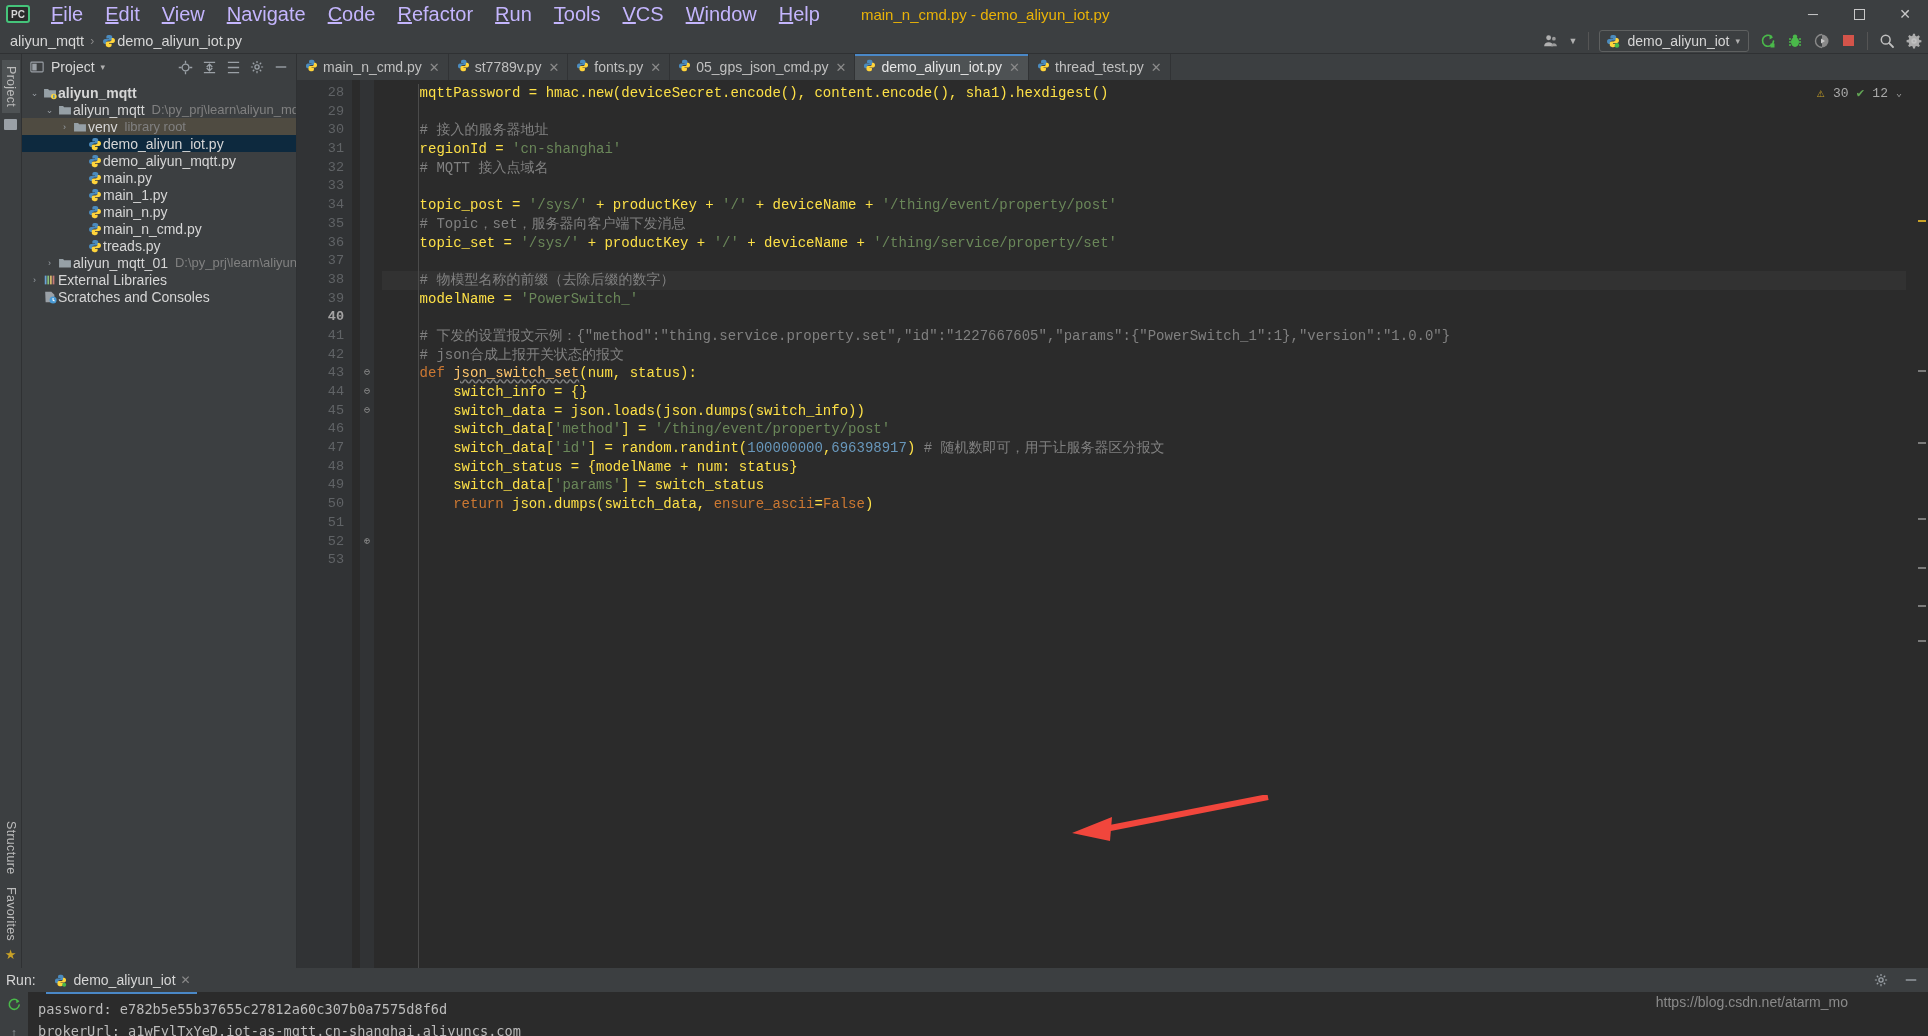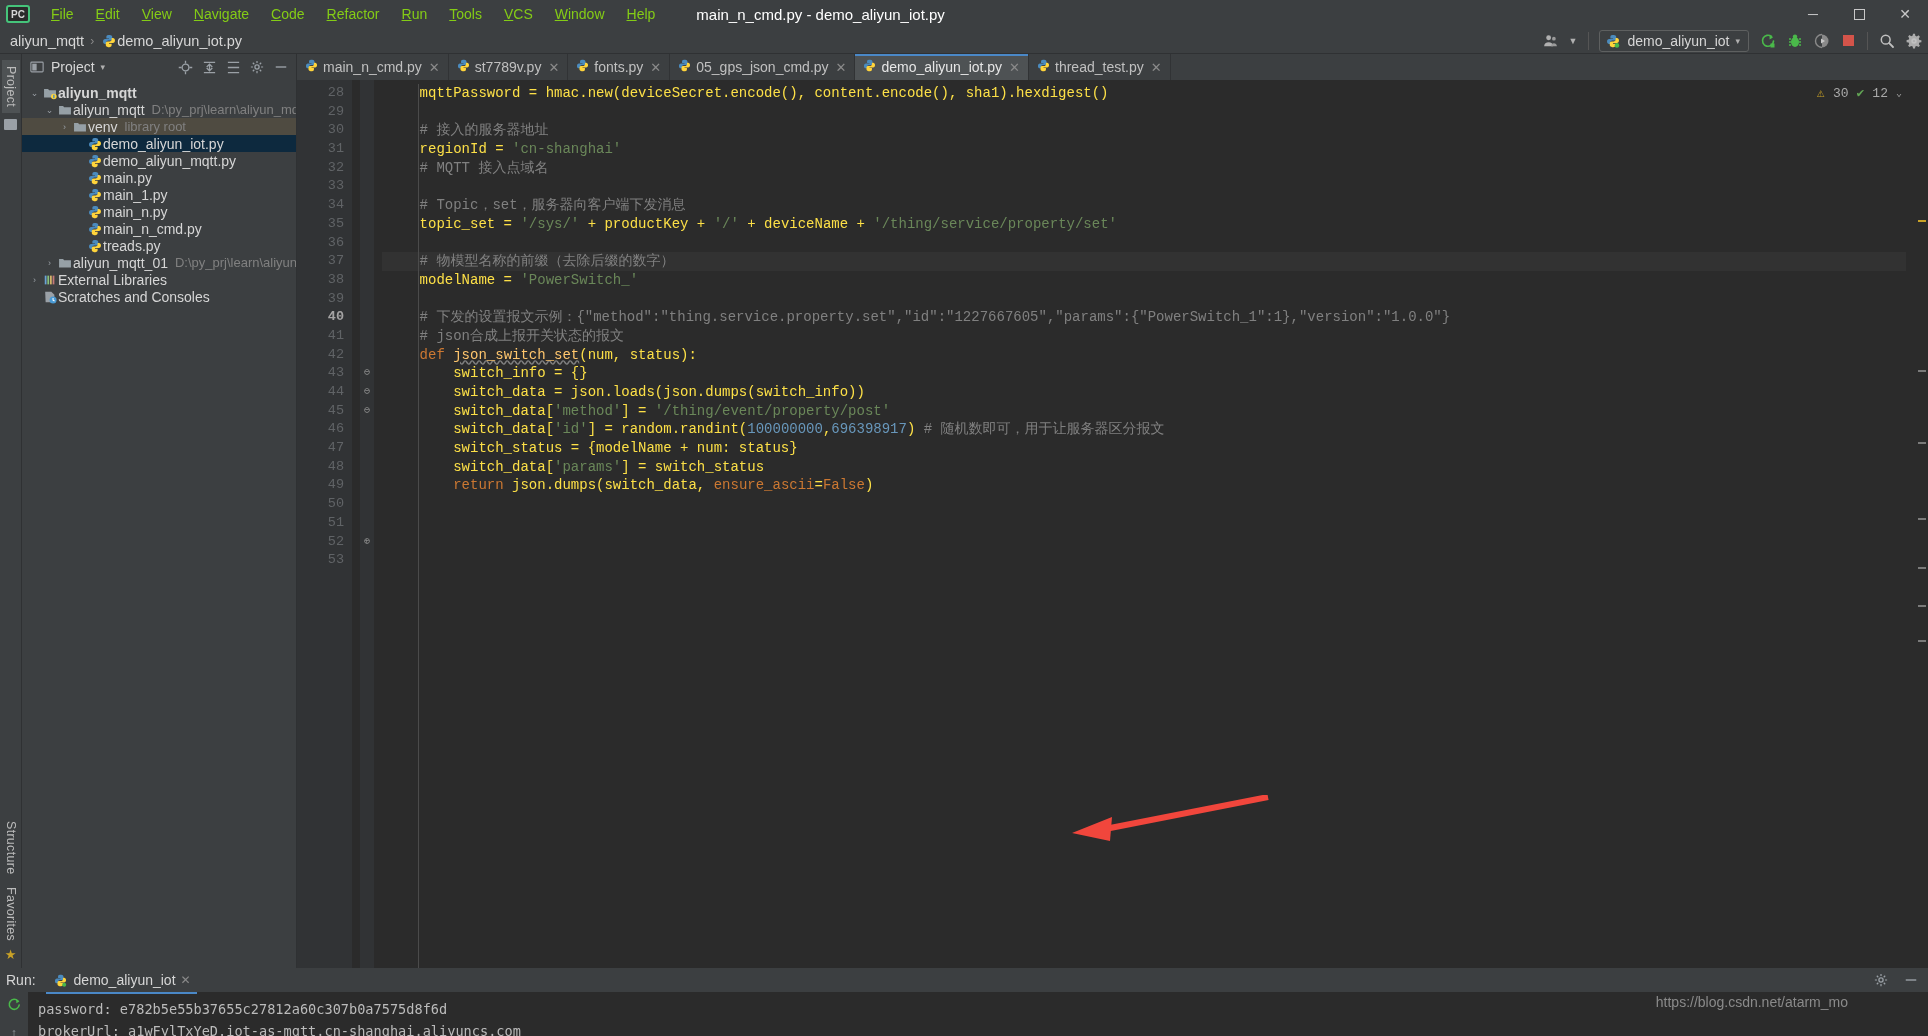--- a/index.html
+++ b/index.html
@@ -15,24 +15,24 @@
   .titlebar {
     height: 28px; background: #3c3f41; display: flex; align-items: center;
     padding: 0 6px; position: relative;
   }
   .pc-logo {
     width: 24px; height: 18px; border: 2px solid #45c47a; border-radius: 3px;
     background: #2b2b2b; color: #d6d6d6; font-size: 10px; font-weight: bold;
     display: flex; align-items: center; justify-content: center; margin-right: 10px;
   }
   .menu-item {
-    padding: 3px 11px; font-size: 14px; color: #84cc16; white-space: nowrap;
+    padding: 3px 11px; font-size: 20px; color: #c4b5fd; white-space: nowrap;
   }
   .win-title {
-    margin-left: 30px; color: #ffffff; font-size: 15px; white-space: nowrap;
+    margin-left: 30px; color: #eab308; font-size: 15px; white-space: nowrap;
   }
   .win-controls {
     position: absolute; right: 0; top: 0; height: 28px; display: flex; align-items: center;
   }
   .win-btn {
     width: 46px; height: 28px; display: flex; align-items: center; justify-content: center;
     color: #c8c8c8; font-size: 14px;
   }
 
   
@@ -584,20 +584,21 @@
           <div class="f"></div>
         </div>
       <div class="codelines" id="code-root">
         <div class="indentguide" style="left:36px;height:100%"></div>
       <div class="cl"><span class="p">    mqttPassword = hmac.new(deviceSecret.encode(), content.encode(), sha1).hexdigest()</span></div>
           <div class="cl">&nbsp;</div>
           <div class="cl"><span class="c">    # 接入的服务器地址</span></div>
           <div class="cl"><span class="p">    regionId = </span><span class="s">'cn-shanghai'</span></div>
           <div class="cl"><span class="c">    # MQTT 接入点域名</span></div>
           <div class="cl">&nbsp;</div>
+          <div class="cl"><span class="p">    topic_post = </span><span class="s">'/sys/'</span><span class="p"> + productKey + </span><span class="s">'/'</span><span class="p"> + deviceName + </span><span class="s">'/thing/event/property/post'</span></div>
           <div class="cl"><span class="c">    # Topic，set，服务器向客户端下发消息</span></div>
           <div class="cl"><span class="p">    topic_set = </span><span class="s">'/sys/'</span><span class="p"> + productKey + </span><span class="s">'/'</span><span class="p"> + deviceName + </span><span class="s">'/thing/service/property/set'</span></div>
           <div class="cl">&nbsp;</div>
           <div class="cl cur"><span class="c">    # 物模型名称的前缀（去除后缀的数字）</span></div>
           <div class="cl"><span class="p">    modelName = </span><span class="s">'PowerSwitch_'</span></div>
           <div class="cl">&nbsp;</div>
           <div class="cl"><span class="c">    # 下发的设置报文示例：{"method":"thing.service.property.set","id":"1227667605","params":{"PowerSwitch_1":1},"version":"1.0.0"}</span></div>
           <div class="cl"><span class="c">    # json合成上报开关状态的报文</span></div>
           <div class="cl"><span class="p">    </span><span class="k">def </span><span class="fnname">json_switch_set</span><span class="p">(num, status):</span></div>
           <div class="cl"><span class="p">        switch_info = {}</span></div>

